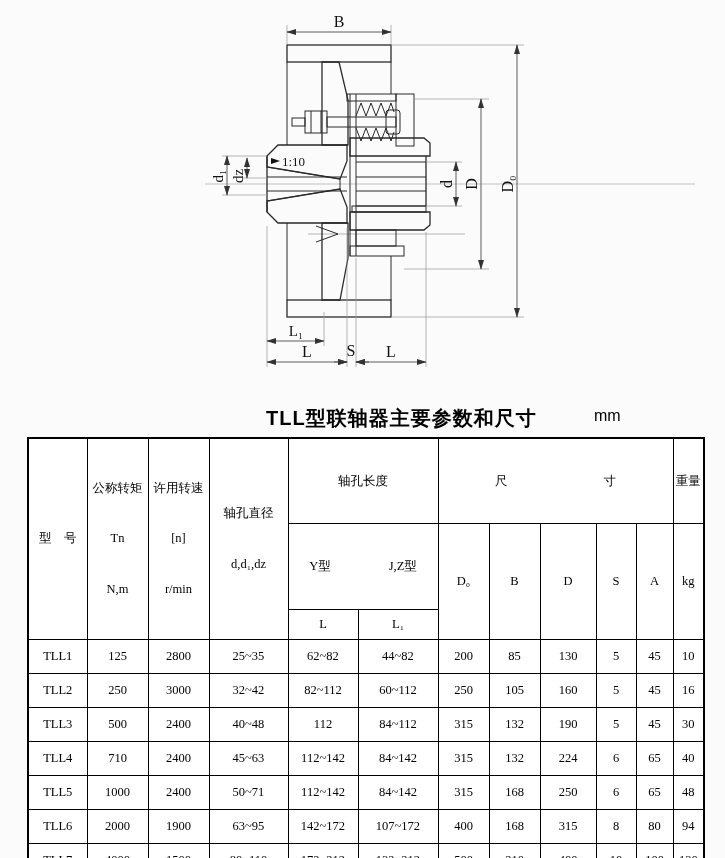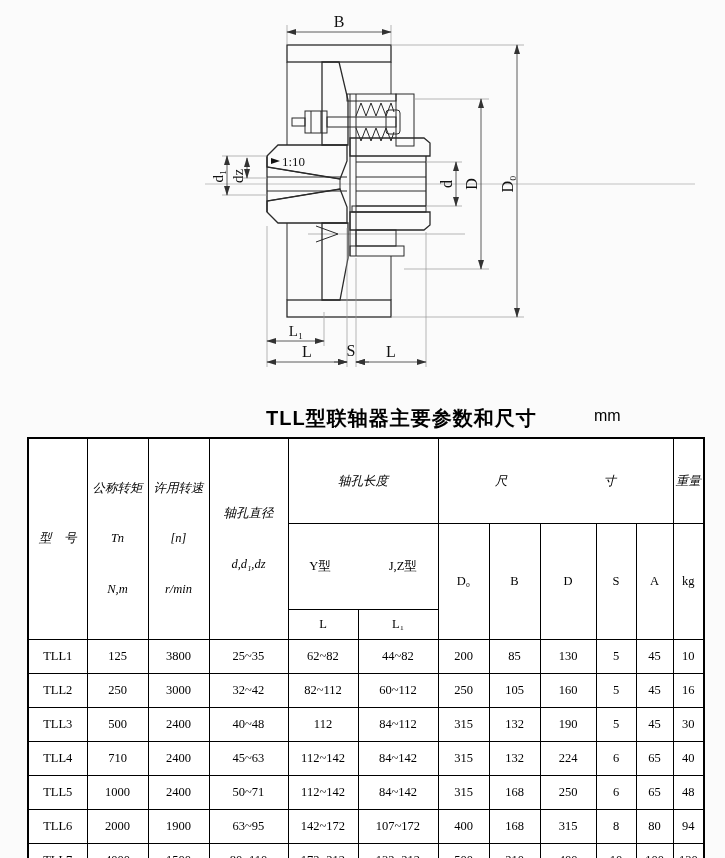--- a/index.html
+++ b/index.html
@@ -43,21 +43,21 @@
     font-size:12.5px;color:#000;
     background:#fff;
   }
   #params-table th,#params-table td{
     border:1px solid #000;
     text-align:center;vertical-align:middle;
     font-weight:normal;padding:0;
     line-height:1.35;
     white-space:pre;
   }
-  #params-table tr.h1 th{height:31px;font-style:italic;}
+  #params-table tr.h1 th{height:31px;}
   #params-table tr.h2 th{height:31px;}
   #params-table tr.h3 th{height:29px;}
   #params-table tbody td{height:33px;}
   .hdr-gap{margin-top:1px;}
   .dims-wrap{display:flex;justify-content:center;gap:96px;}
   .types-wrap{display:flex;justify-content:center;gap:58px;}
 </style>
 </head>
 <body>
 
@@ -245,21 +245,21 @@
     </tr>
     <tr class="h3">
       <th>L</th>
       <th>L₁</th>
     </tr>
   </thead>
   <tbody>
       <tr>
         <td>TLL1</td>
         <td>125</td>
-        <td>3800</td>
+        <td>2800</td>
         <td>25~35</td>
         <td>62~82</td>
         <td>44~82</td>
         <td>200</td>
         <td>85</td>
         <td>130</td>
         <td>5</td>
         <td>45</td>
         <td>10</td>
       </tr>

